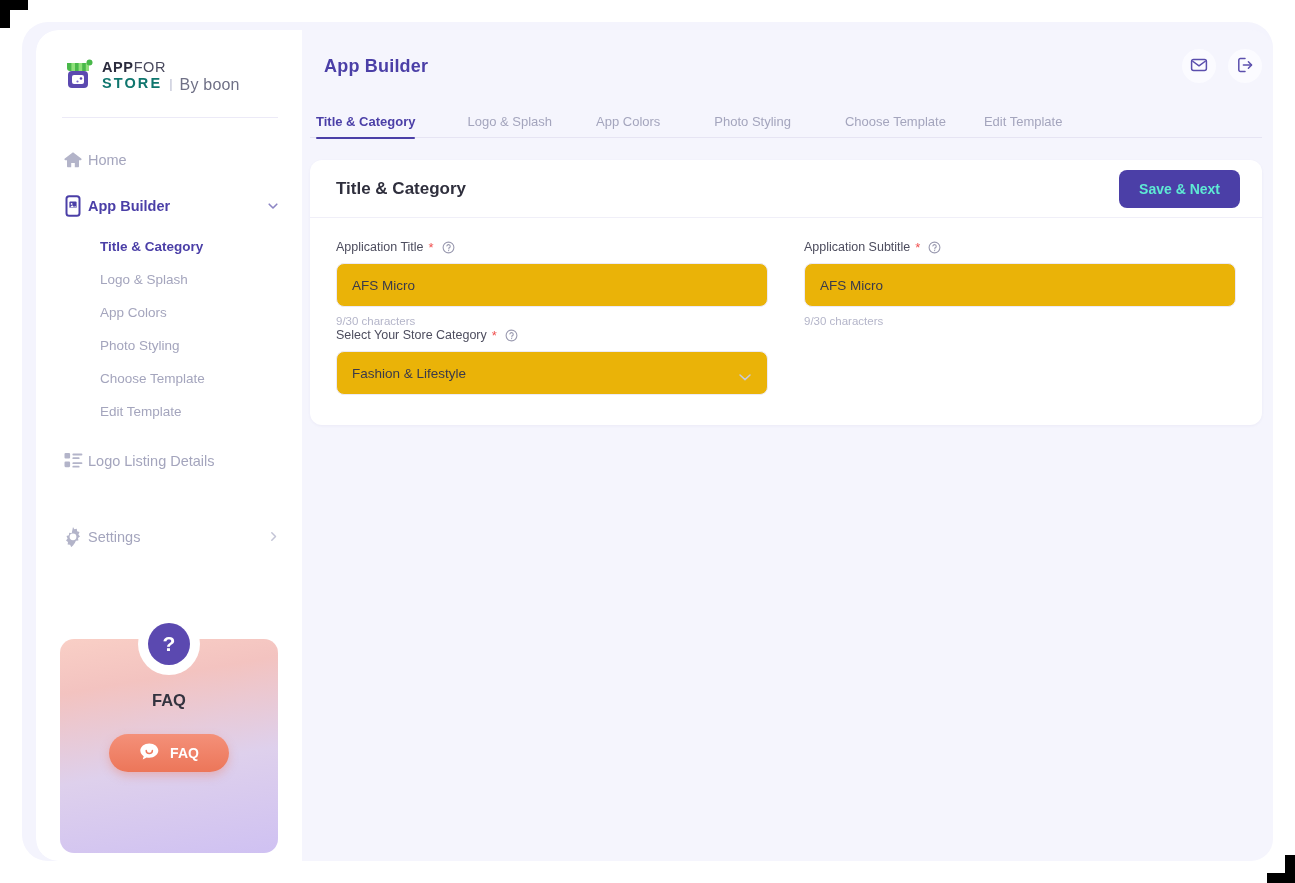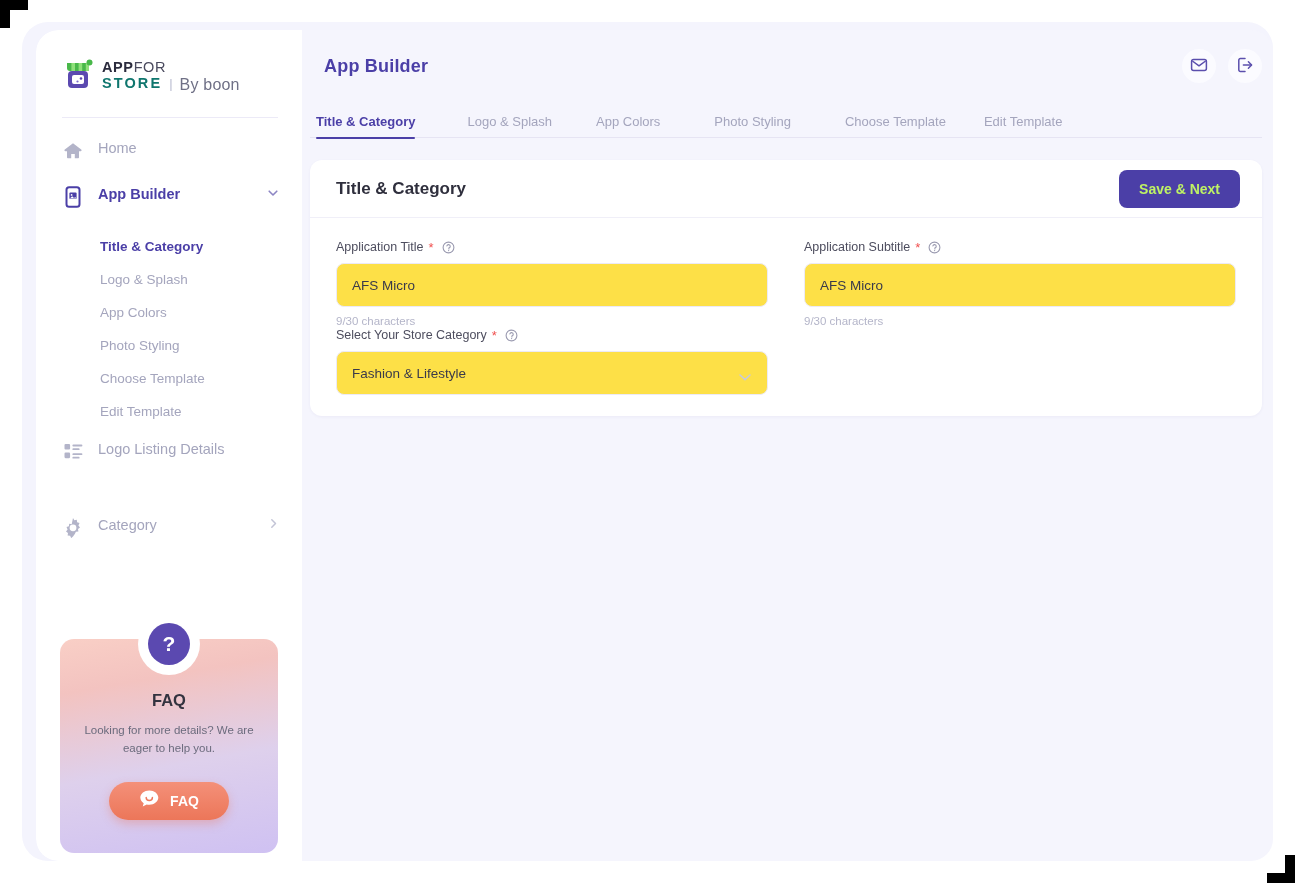--- a/index.html
+++ b/index.html
@@ -50,22 +50,22 @@
   .brand-l1 .thin { font-weight: 400; color: #4a4a5e; }
   .brand-l2row { display: flex; align-items: center; gap: 7px; }
   .brand-l2 { font-size: 14.5px; font-weight: 700; letter-spacing: 2.1px; color: #0f766e; }
   .brand-sep { color: #b9bcd0; font-size: 13px; }
   .brand-by { font-size: 16px; color: #6f7086; letter-spacing: .2px; }
 
   .divider { height: 1px; background: #eceaf7; margin: 24px 24px 0 26px; }
 
   .nav { padding-top: 22px; }
   .nav-item {
-    display: flex; align-items: flex-start;
-    height: 40px; padding-left: 26px; gap: 14px;
+    display: flex; align-items: center;
+    height: 40px; padding-left: 26px; gap: 4px;
     cursor: pointer;
   }
   .nav-icon { width: 22px; height: 22px; flex: 0 0 22px; display: flex; align-items: center; justify-content: center; }
   .nav-label { font-size: 14.5px; color: #a4a5bd; }
   .nav-item.active .nav-label { color: #4b3fa7; font-weight: 700; }
   .nav-chevron { margin-left: auto; margin-right: 22px; display: flex; }
 
   .sub-nav { padding-top: 4px; }
   .sub-item {
     height: 33px; display: flex; align-items: center;
@@ -140,37 +140,37 @@
     border-radius: 12px;
     box-shadow: 0 1px 3px rgba(80,70,150,.06);
   }
   .card-head {
     height: 58px; display: flex; align-items: center;
     padding: 0 22px 0 26px; border-bottom: 1px solid #f0eff8;
   }
   .card-title { font-size: 17px; font-weight: 700; color: #2f2f3d; }
   .save-btn {
     margin-left: auto;
-    background: #4b3fa7; color: #bef264;
+    background: #4b3fa7; color: #5eead4;
     font-size: 14px; font-weight: 700;
     border: none; border-radius: 8px;
     padding: 11px 20px; cursor: pointer;
     font-family: "Liberation Sans", sans-serif;
   }
 
-  .card-body { padding: 22px 26px 21px 26px; }
+  .card-body { padding: 22px 26px 30px 26px; }
   .row { display: flex; gap: 36px; }
   .field { width: 432px; }
   .field-label { display: flex; align-items: center; gap: 5px; font-size: 12.5px; color: #4d4d5e; margin-bottom: 9px; }
   .req { color: #f0504f; font-size: 13px; line-height: 1; }
   .help-icon { margin-left: 3px; display: flex; }
   .input {
     width: 100%; height: 44px;
     border: 1px solid #eceaf6; border-radius: 8px;
-    background: #fde047;
+    background: #eab308;
     padding: 0 15px;
     font-size: 13.5px; color: #3a3a4a;
     font-family: "Liberation Sans", sans-serif;
     outline: none;
   }
   .counter { font-size: 11.5px; color: #b4b5c9; margin-top: 8px; }
   .select-wrap { position: relative; }
   .select-chevron { position: absolute; right: 16px; top: 17px; pointer-events: none; }
   .row2 { margin-top: 1px; }
 </style>
@@ -273,36 +273,35 @@
 
       <div class="nav-gap" style="height:18px"></div>
 
       <div class="nav-item">
         <span class="nav-icon">
           <svg width="20" height="20" viewBox="0 0 20 20" fill="#b3b4c9">
             <path d="M10 0l1.3 2.2 2.5-.5.3 2.5 2.4.9-1.1 2.3 1.6 2-2 1.6.4 2.5-2.5.3-1.1 2.3L10 18.6l-1.8 1.5-1.1-2.3-2.5-.3.4-2.5-2-1.6 1.6-2L3.5 9.1l2.4-.9.3-2.5 2.5.5z"></path>
             <circle cx="10" cy="9.8" r="3.4" fill="#ffffff"></circle>
           </svg>
         </span>
-        <span class="nav-label">Category</span>
+        <span class="nav-label">Settings</span>
         <span class="nav-chevron">
           <svg width="13" height="13" viewBox="0 0 13 13" fill="none" stroke="#c3c4d6" stroke-width="1.5" stroke-linecap="round" stroke-linejoin="round">
             <path d="M4.8 2.8 8.5 6.5 4.8 10.2"></path>
           </svg>
         </span>
       </div>
     </nav>
 
     <div class="faq-wrap">
       <div class="faq-card">
         <div class="faq-badge">
           <div class="faq-badge-inner">?</div>
         </div>
         <div class="faq-title">FAQ</div>
-        <div class="faq-desc">Looking for more details? We are eager to help you.</div>
         <button class="faq-btn">
           <span>
             <svg width="21" height="20" viewBox="0 0 21 20">
               <path d="M10.3 1.4c5 0 9 3.2 9 7.2s-4 7.2-9 7.2a11 11 0 0 1-2.6-.3l-4 2 1-3.3A6.9 6.9 0 0 1 1.3 8.6c0-4 4-7.2 9-7.2z" fill="#ffffff"></path>
               <path d="M7.2 8.4c0 1.7 1.4 3 3.1 3s3.1-1.3 3.1-3" fill="none" stroke="#ee7a5e" stroke-width="1.5" stroke-linecap="round"></path>
             </svg>
           </span>
           <span>FAQ</span>
         </button>
       </div>

